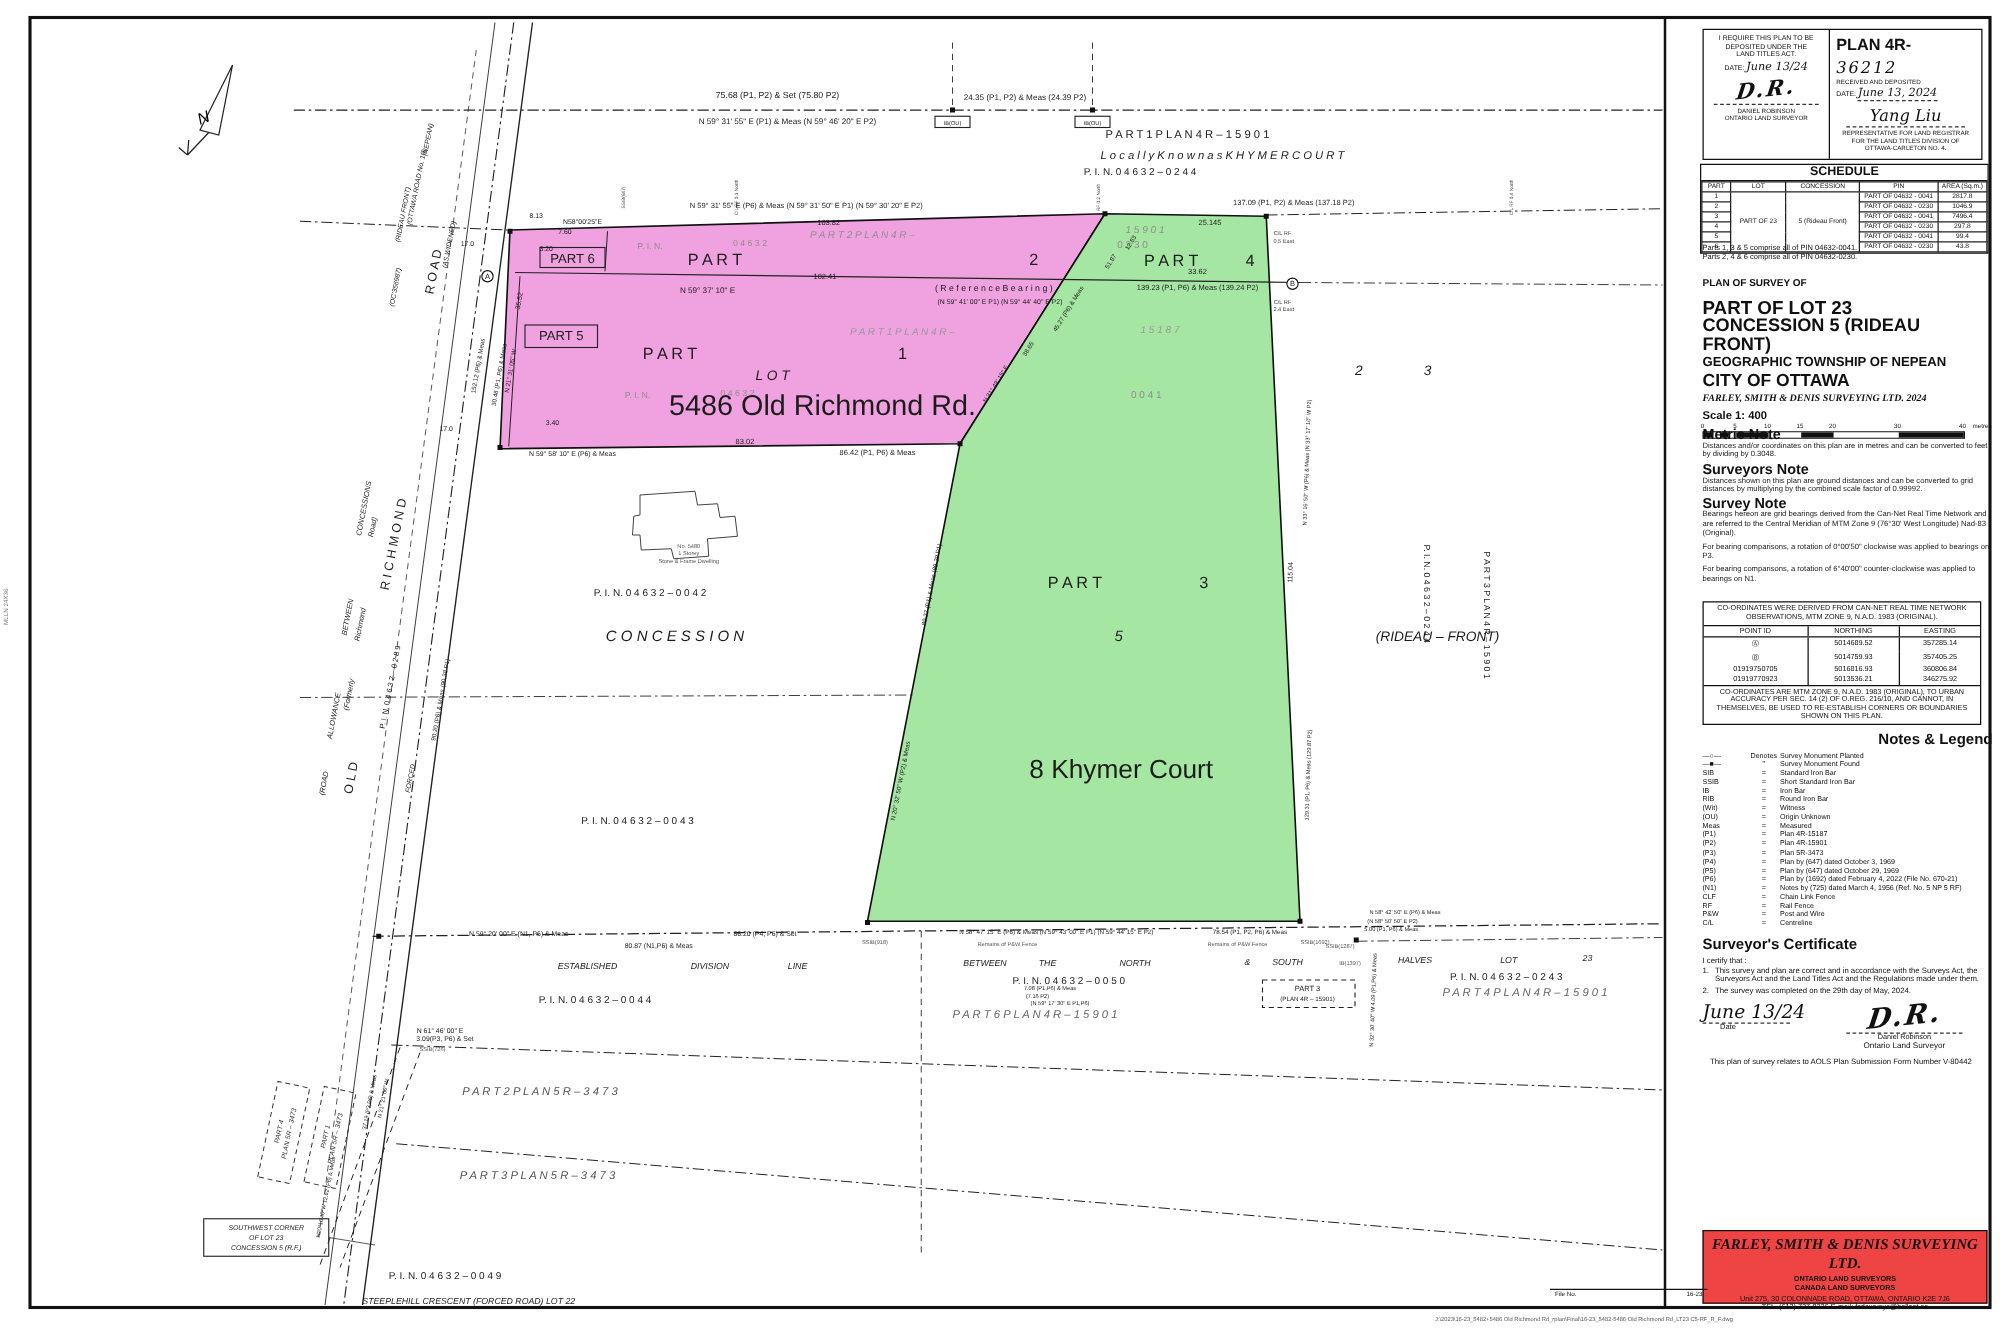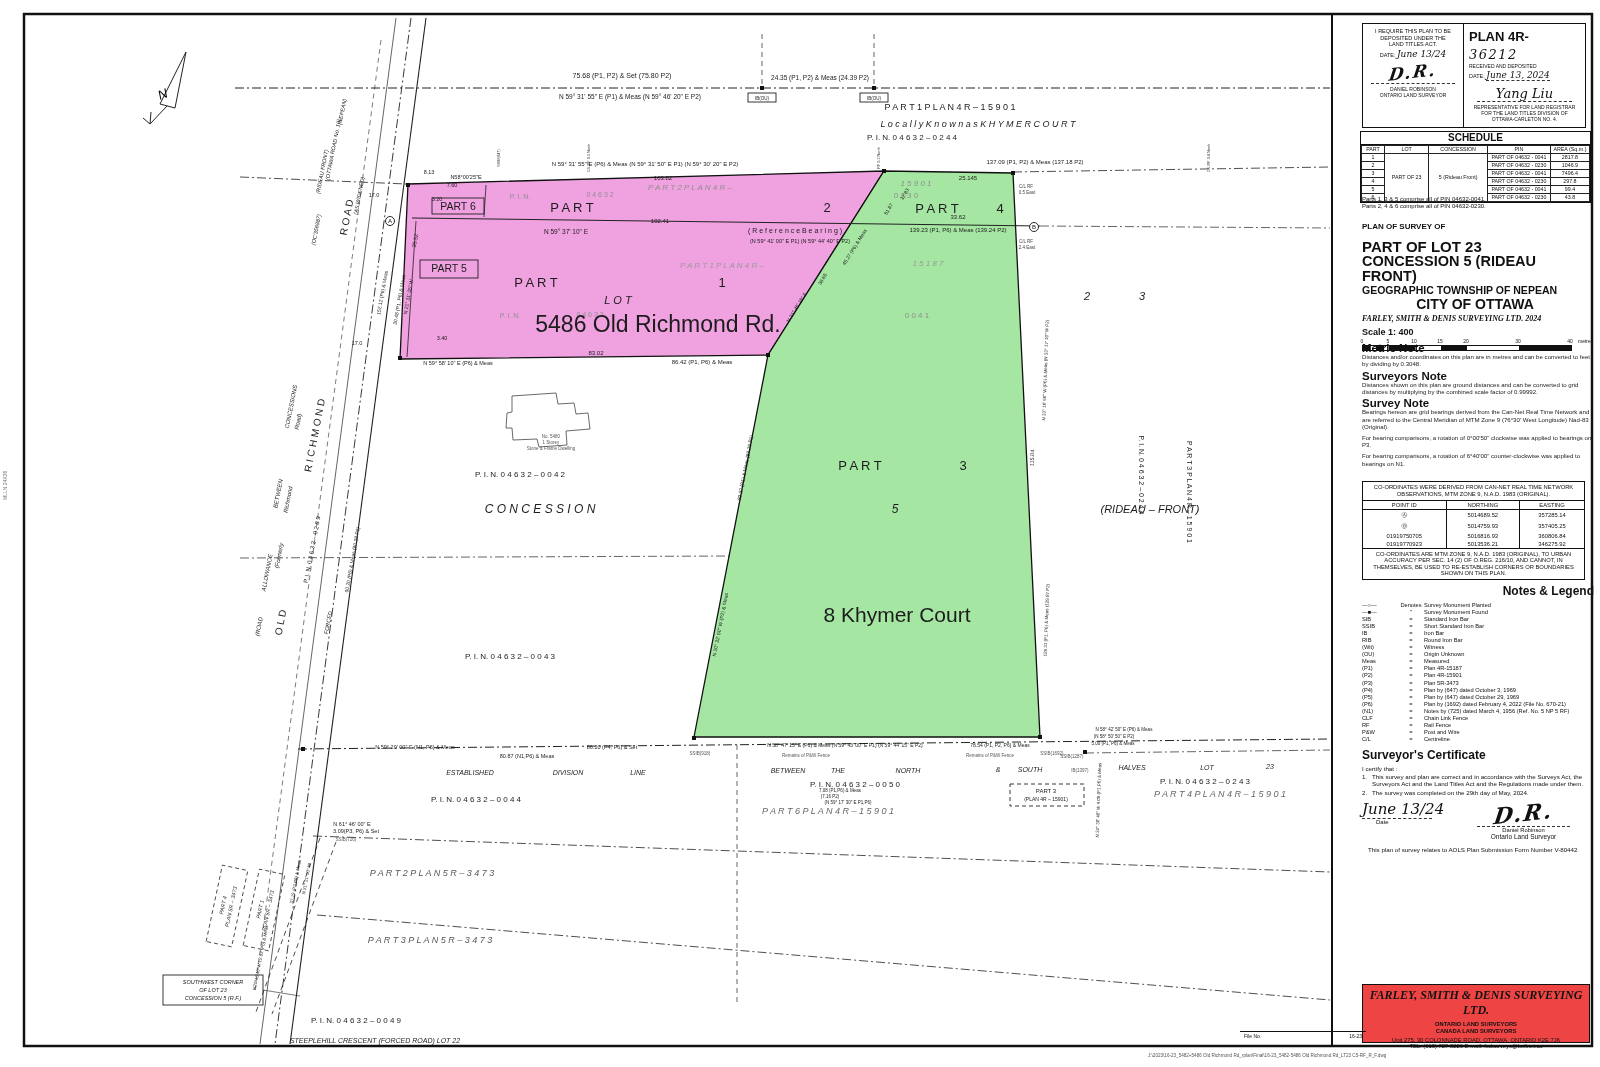--- a/index.html
+++ b/index.html
@@ -19,21 +19,21 @@
   .sched-box{position:absolute;left:1360px;top:131px;width:229px;border:1.5px solid #111;background:#fff;}
   .sched-title{font-size:10px;font-weight:bold;text-align:center;border-bottom:1px solid #111;line-height:12px;}
   .sched-box table{border-collapse:collapse;width:100%;}
   .sched-box td,.sched-box th{border:0.8px solid #222;font-size:5.3px;text-align:center;padding:0 1px;line-height:7px;font-weight:normal;}
   .sched-notes{position:absolute;left:1362px;top:196px;font-size:6px;line-height:7.4px;}
   .titleblock{position:absolute;left:1362px;top:222px;width:226px;}
   .tb-kicker{font-size:8px;font-weight:bold;margin-bottom:8px;}
   .tb-l1{font-size:15px;font-weight:bold;line-height:15px;}
   .tb-l2{font-size:14.5px;font-weight:bold;line-height:15px;}
   .tb-l3{font-size:10.5px;font-weight:bold;line-height:13px;}
-  .tb-l4{font-size:14px;font-weight:bold;line-height:15px;text-align:center;}
+  .tb-l4{font-size:14px;font-weight:bold;line-height:15px;}
   .tb-firm{font-size:8px;font-weight:bold;font-style:italic;font-family:"Liberation Serif",serif;margin-top:2px;}
   .tb-scale{font-size:9px;font-weight:bold;margin-top:4px;}
   .scalebar{position:relative;height:16px;margin-top:1px;}
   .scalebar .tick{position:absolute;top:0;font-size:5px;transform:translateX(-50%);}
   .scalebar .unit{position:absolute;top:0;font-size:5px;}
   .scalebar .bar{position:absolute;top:7px;left:0;height:4px;border:1px solid #111;display:flex;}
   .scalebar .bar div{height:100%;}
   .notes-block{position:absolute;left:1362px;top:340px;width:230px;font-size:6.1px;line-height:7.2px;color:#222;}
   .notes-block h4{font-size:11.5px;margin:5px 0 1px;font-weight:bold;color:#111;}
   .notes-block p{margin:0 0 4px;}

